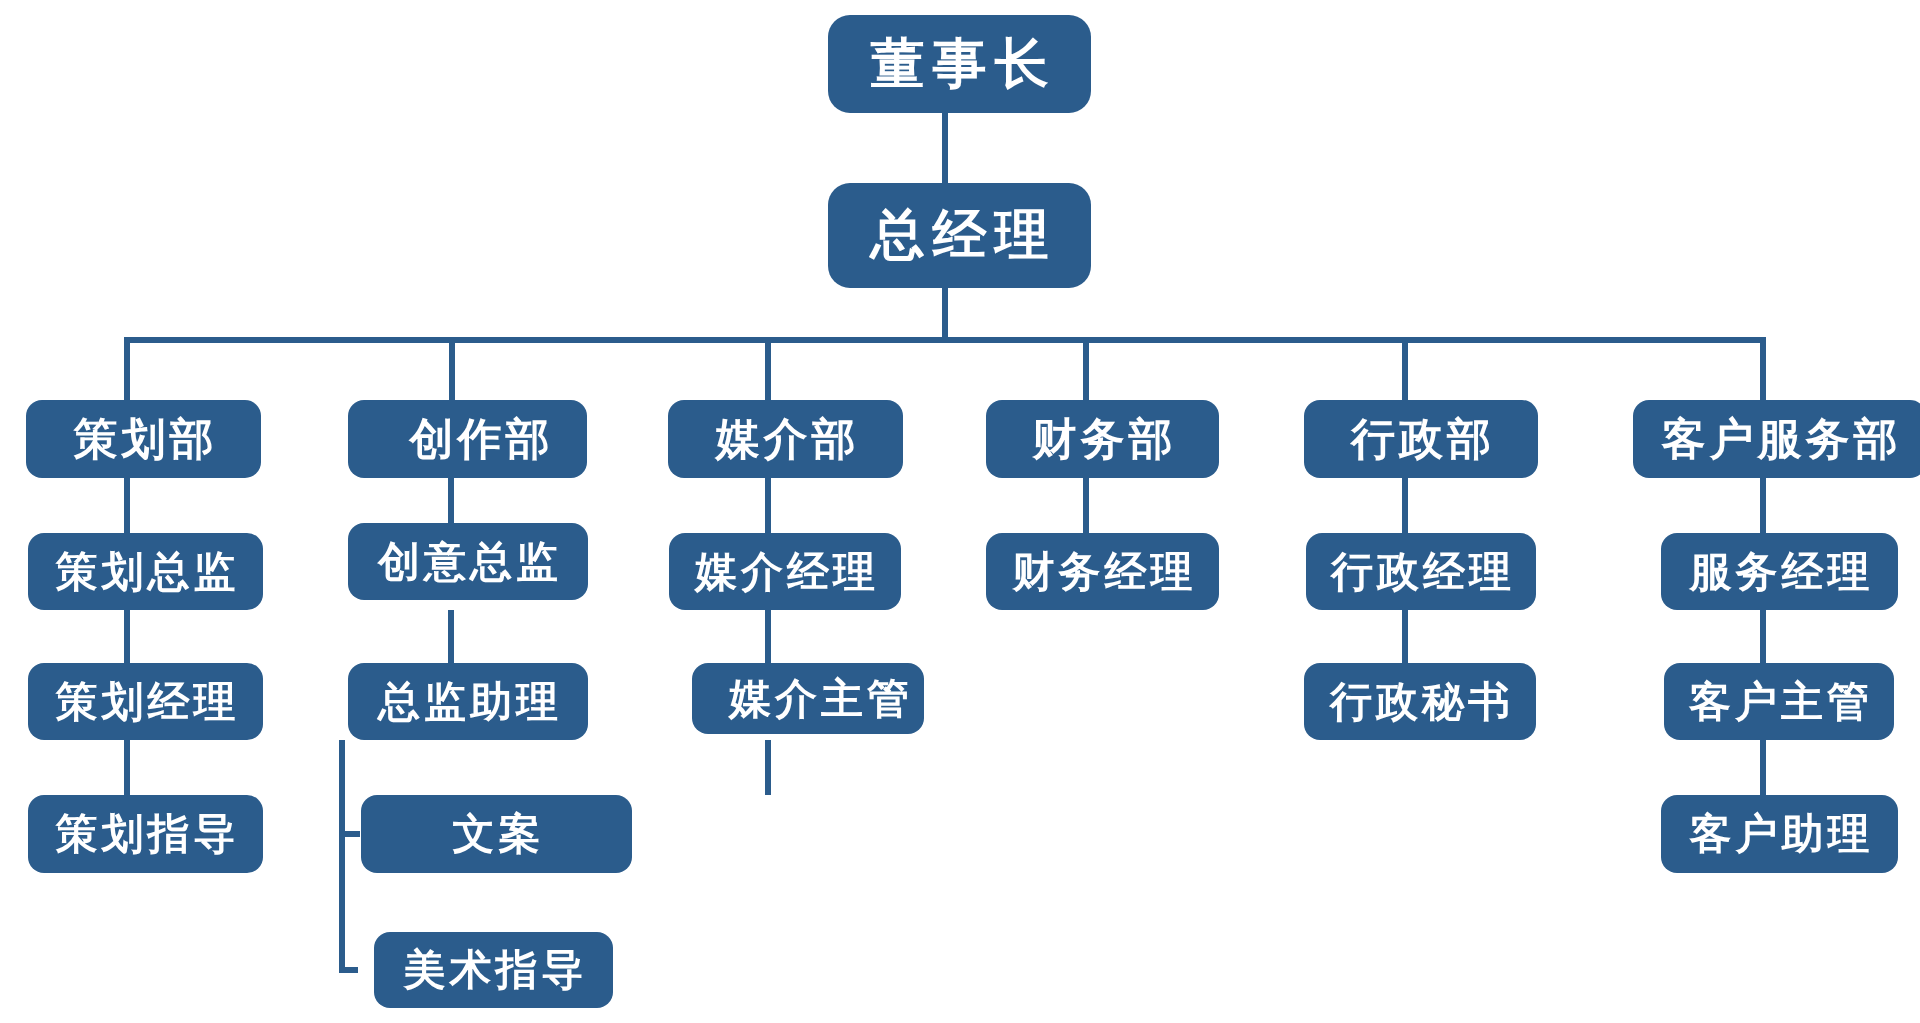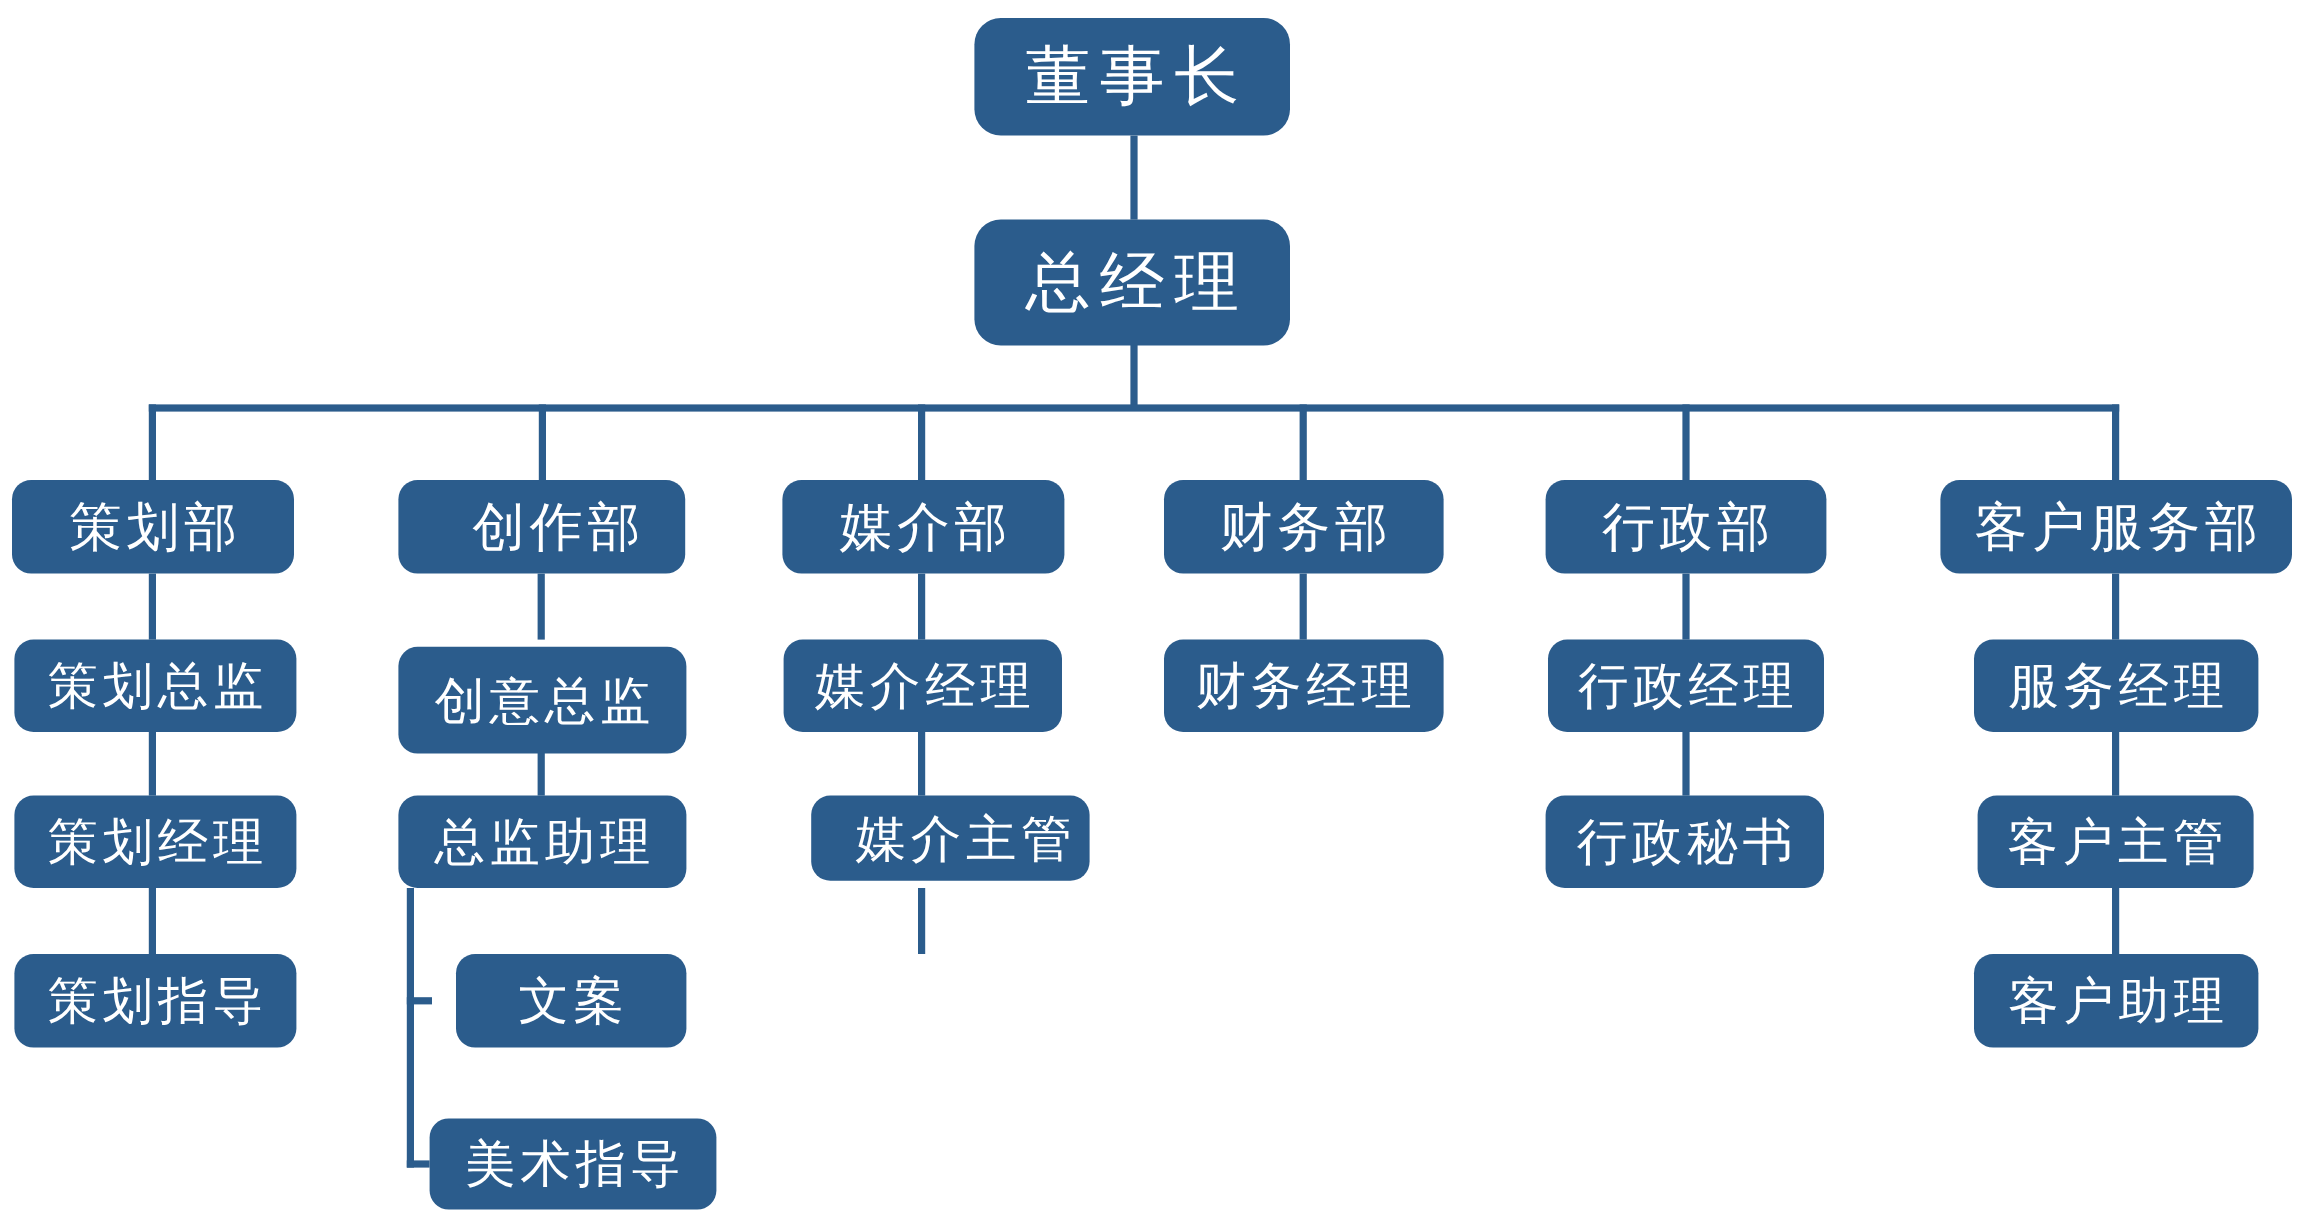--- a/index.html
+++ b/index.html
@@ -12,31 +12,32 @@
     width: 1920px;
     height: 1023px;
     background: #ffffff;
     overflow: hidden;
     font-family: "Liberation Sans", "DejaVu Sans", sans-serif;
   }
   .node {
     position: absolute;
     background: #2B5C8C;
     color: #ffffff;
-    font-weight: normal;
+    font-weight: bold;
     display: flex;
     align-items: center;
     justify-content: center;
     text-align: center;
     border-radius: 16px;
     font-size: 42px;
     letter-spacing: 4px;
     padding-left: 4px; 
     box-sizing: border-box;
     white-space: nowrap;
+    margin-left: 16px;
   }
   .node.dept { font-size: 44px; }
   .node.lg {
     border-radius: 22px;
     font-size: 54px;
     letter-spacing: 8px;
     padding-left: 8px;
   }
   .conn {
     position: absolute;
@@ -85,31 +86,31 @@
   <div class="node lg" style="left:812px;top:183px;width:263px;height:105px;">总经理</div>
 
   <div class="node dept" style="left:10px;top:400px;width:235px;height:78px;">策划部</div>
   <div class="node dept" style="left:332px;top:400px;width:239px;height:78px;padding-left:28px;">创作部</div>
   <div class="node dept" style="left:652px;top:400px;width:235px;height:78px;">媒介部</div>
   <div class="node dept" style="left:970px;top:400px;width:233px;height:78px;">财务部</div>
   <div class="node dept" style="left:1288px;top:400px;width:234px;height:78px;">行政部</div>
   <div class="node dept" style="left:1617px;top:400px;width:293px;height:78px;">客户服务部</div>
 
   <div class="node" style="left:12px;top:533px;width:235px;height:77px;text-align:right;">策划总监</div>
-  <div class="node" style="left:332px;top:539px;width:240px;height:89px;">创意总监</div>
+  <div class="node" style="left:332px;top:523px;width:240px;height:77px;">创意总监</div>
   <div class="node" style="left:653px;top:533px;width:232px;height:77px;">媒介经理</div>
   <div class="node" style="left:970px;top:533px;width:233px;height:77px;">财务经理</div>
   <div class="node" style="left:1290px;top:533px;width:230px;height:77px;">行政经理</div>
   <div class="node" style="left:1645px;top:533px;width:237px;height:77px;">服务经理</div>
 
   <div class="node" style="left:12px;top:663px;width:235px;height:77px;">策划经理</div>
   <div class="node" style="left:332px;top:663px;width:240px;height:77px;">总监助理</div>
   <div class="node" style="left:676px;top:663px;width:232px;height:71px;padding-left:26px;">媒介主管</div>
   <div class="node" style="left:1288px;top:663px;width:232px;height:77px;">行政秘书</div>
   <div class="node" style="left:1648px;top:663px;width:230px;height:77px;">客户主管</div>
 
   <div class="node" style="left:12px;top:795px;width:235px;height:78px;">策划指导</div>
-  <div class="node" style="left:380px;top:795px;width:192px;height:78px;">文案</div>
+  <div class="node" style="left:345px;top:795px;width:271px;height:78px;">文案</div>
   <div class="node" style="left:1645px;top:795px;width:237px;height:78px;">客户助理</div>
 
   <div class="node" style="left:358px;top:932px;width:239px;height:76px;">美术指导</div>
 
 </div>
 
 </body></html>

